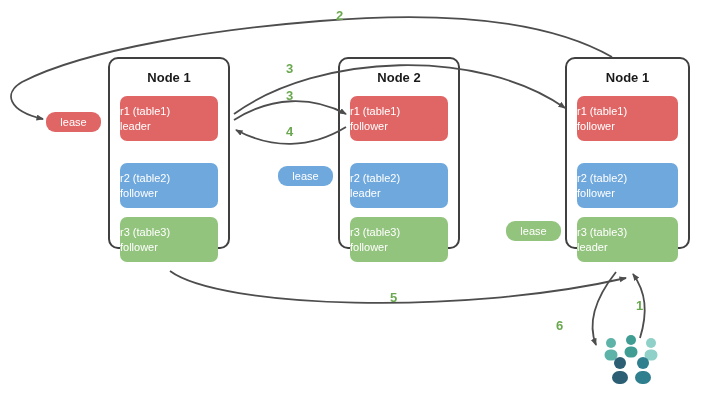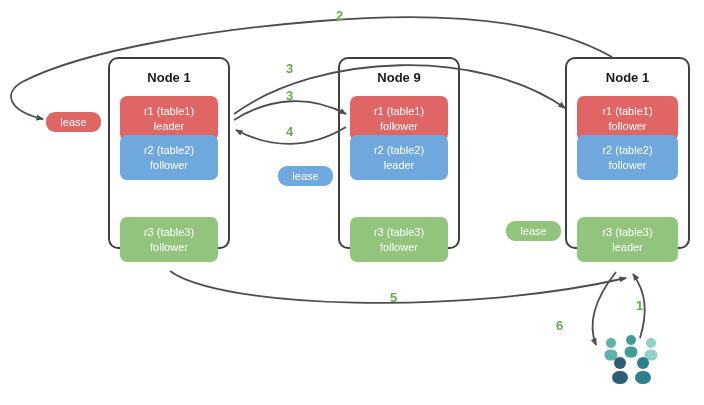--- a/index.html
+++ b/index.html
@@ -4,22 +4,22 @@
 <style>
   * { margin:0; padding:0; box-sizing:border-box; }
   html,body { background:#ffffff; font-family:"Liberation Sans", sans-serif; }
   .canvas { position:relative; width:704px; height:405px; background:#ffffff; overflow:hidden; }
 
   .node { position:absolute; top:57px; width:122px; height:192px; background:#ffffff;
           border:2px solid #404040; border-radius:10px; z-index:2; }
   .node-title { text-align:center; margin-top:11px; font-size:13px; font-weight:bold; color:#1a1a1a; }
   .replica { position:absolute; left:10px; width:98px; height:45px; border-radius:7px;
              color:#ffffff; font-size:11px; line-height:1.35; display:flex; flex-direction:column;
-             align-items:center; justify-content:center; text-align:center; }
-  .pos-r1 { top:37px; } .pos-r2 { top:76px; } .pos-r3 { top:158px; }
+             align-items:flex-start; justify-content:center; text-align:center; }
+  .pos-r1 { top:37px; } .pos-r2 { top:104px; } .pos-r3 { top:158px; }
   .c-red   { background:#e06666; }
   .c-blue  { background:#6fa8dc; }
   .c-green { background:#93c47d; }
 
   .lease { position:absolute; height:20px; width:55px; border-radius:9px; color:#ffffff;
            font-size:11px; display:flex; align-items:center; justify-content:center; z-index:4; }
 
   .step { position:absolute; color:#6aa84f; font-size:13px; font-weight:bold; z-index:4; }
 
   .arrows { position:absolute; left:0; top:0; width:704px; height:405px; z-index:3; pointer-events:none; }
@@ -57,21 +57,21 @@
       <span>r2 (table2)</span>
       <span>follower</span>
     </div>
     <div class="replica pos-r3 c-green">
       <span>r3 (table3)</span>
       <span>follower</span>
     </div>
   </div>
 
   <div class="node" style="left:338px">
-    <div class="node-title">Node 9</div>
+    <div class="node-title">Node 2</div>
     <div class="replica pos-r1 c-red">
       <span>r1 (table1)</span>
       <span>follower</span>
     </div>
     <div class="replica pos-r2 c-blue">
       <span>r2 (table2)</span>
       <span>leader</span>
     </div>
     <div class="replica pos-r3 c-green">
       <span>r3 (table3)</span>

